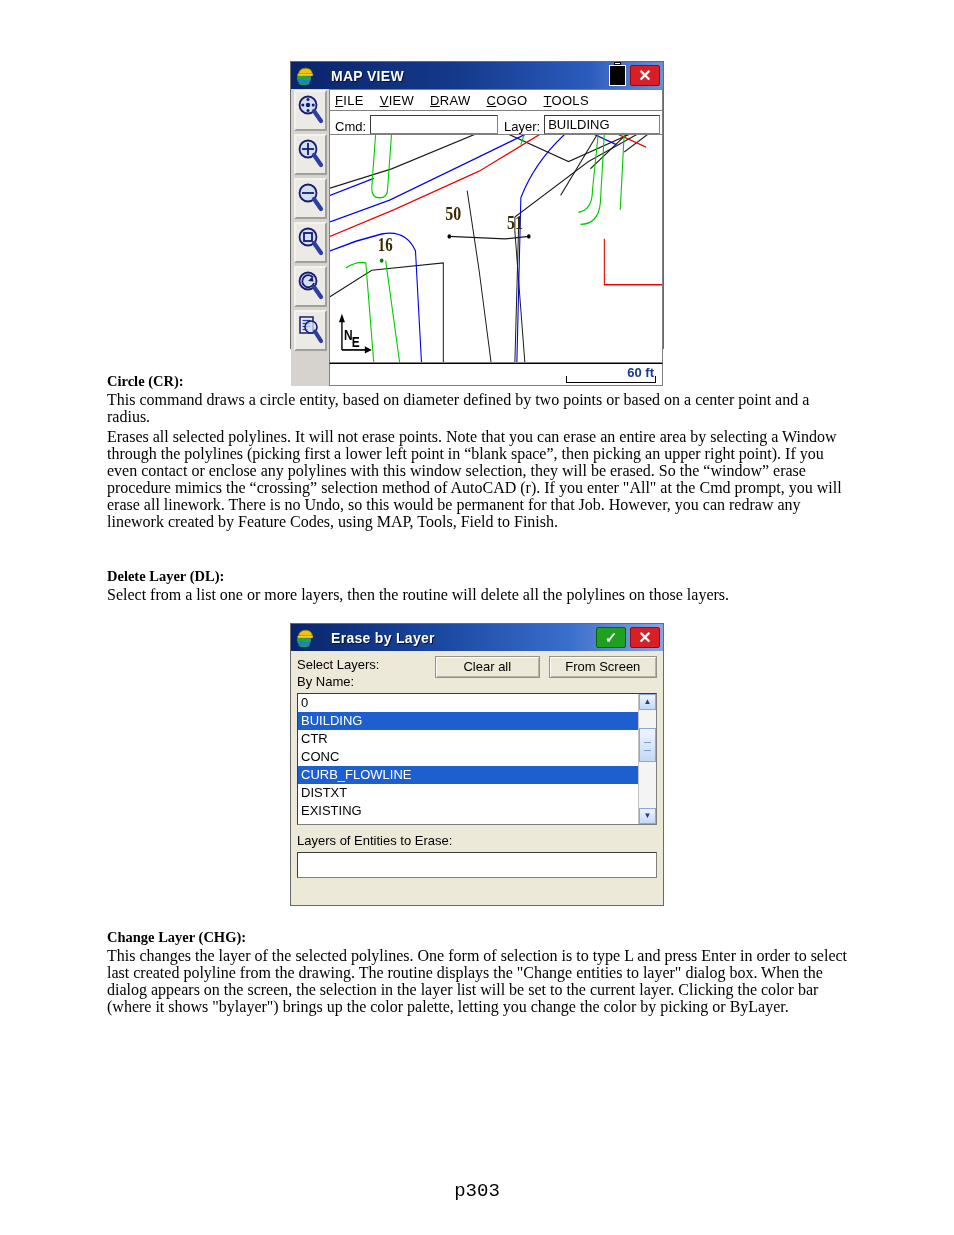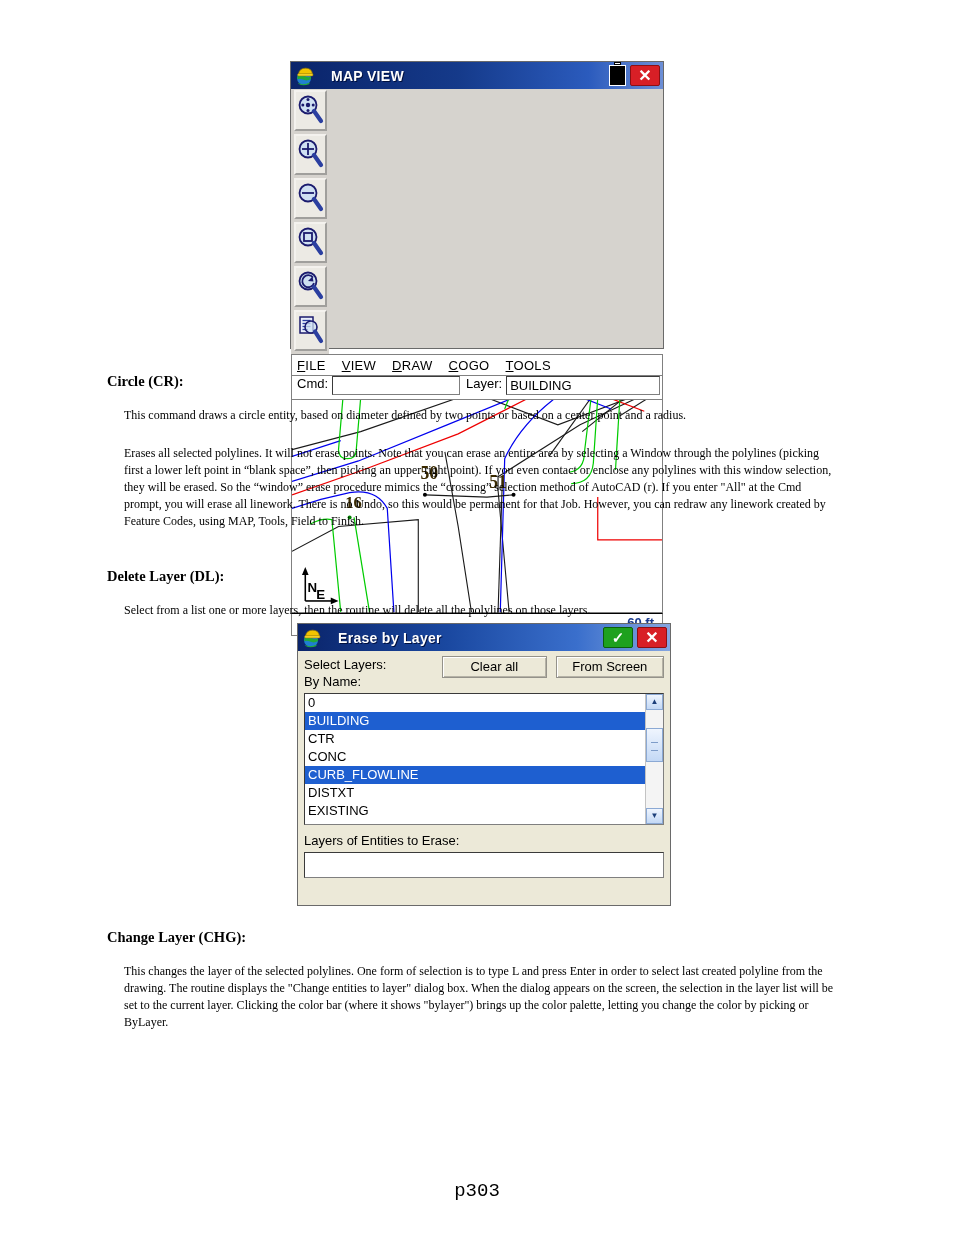--- a/index.html
+++ b/index.html
@@ -21,23 +21,23 @@
   .doc-section { position: absolute; left: 107px; width: 745px; }
   .sec-head {
     font-family: "Liberation Serif", serif;
     font-weight: bold;
     font-size: 14.5px;
     line-height: 17px;
     margin: 0 0 1px 0;
   }
   .sec-body {
     font-family: "Liberation Serif", serif;
-    font-size: 12px;
+    font-size: 16px;
     line-height: 17px;
-    margin: 17px;
+    margin: 0;
     text-align: left;
   }
 
   .footer {
     position: absolute;
     left: 0; right: 0;
     top: 1180px;
     text-align: center;
     font-family: Liberation Mono, monospace;
     font-size: 19px;
@@ -111,21 +111,21 @@
     border-radius: 2px;
     color: #fff;
     font-family: "Liberation Sans", sans-serif;
     font-weight: bold;
     font-size: 15px;
     line-height: 19px;
     text-align: center;
     box-sizing: border-box;
   }
 
-  .win-body { display: flex; height: 249px; flex-direction: column; }
+  .win-body { display: flex; height: 297px; }
   .toolcol {
     width: 38px;
     flex: 0 0 38px;
     background: #d6d3ce;
     padding: 1px 0 0 1px;
     box-sizing: border-box;
   }
   .toolbtn {
     width: 33px; height: 41px;
     margin: 0 0 3px 2px;
@@ -154,21 +154,21 @@
     letter-spacing: 0.3px;
   }
   .menuitem u { text-decoration: underline; }
 
   .cmdrow {
     height: 24px;
     background: #ffffff;
     border: 1px solid #808080;
     border-top: none;
     display: flex;
-    align-items: flex-start;
+    align-items: flex-end;
     box-sizing: border-box;
     padding: 0 2px 0 5px;
   }
   .cmdlabel, .layerlabel {
     font-family: "Liberation Sans", sans-serif;
     font-size: 13px;
     white-space: nowrap;
   }
   .cmdlabel { margin-right: 4px; }
   .layerlabel { margin: 0 4px 0 6px; }
@@ -217,21 +217,21 @@
     position: absolute;
     right: 6px; bottom: 2px;
     width: 88px; height: 6px;
     border: 1px solid #000;
     border-top: none;
   }
 
   
   .dlg {
     position: absolute;
-    left: 297px;
+    left: 290px;
     top: 623px;
     width: 374px;
     height: 283px;
     border: 1px solid #6a6a6a;
     background: #ece9d8;
     box-sizing: border-box;
   }
   .dlg-title {
     height: 27px;
     background: linear-gradient(to right, #0a246a 0%, #1a48a0 40%, #3a6fcc 75%, #86a6e0 100%);

